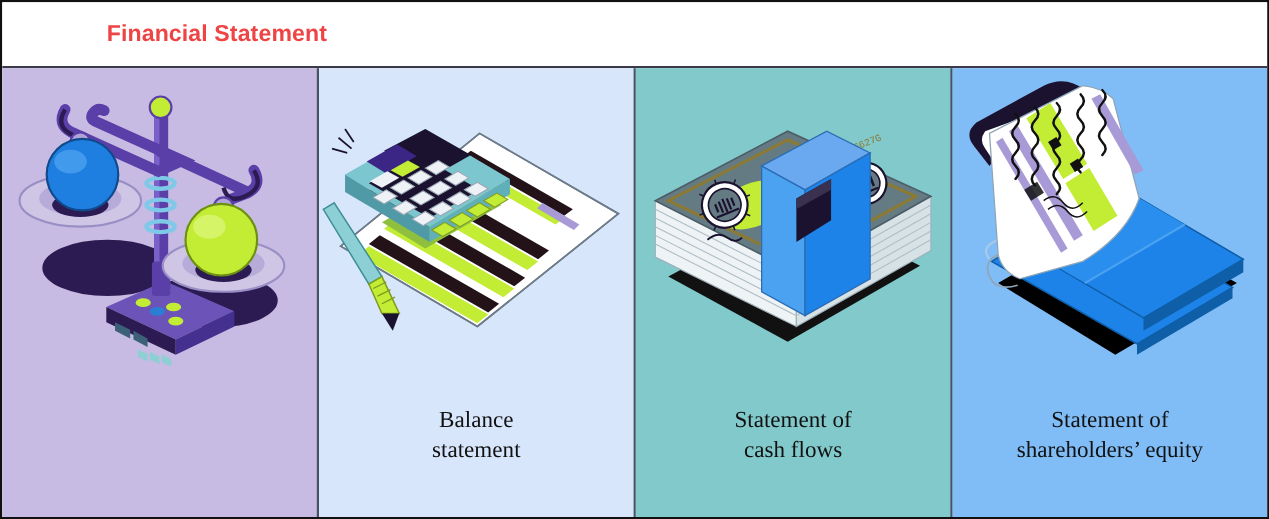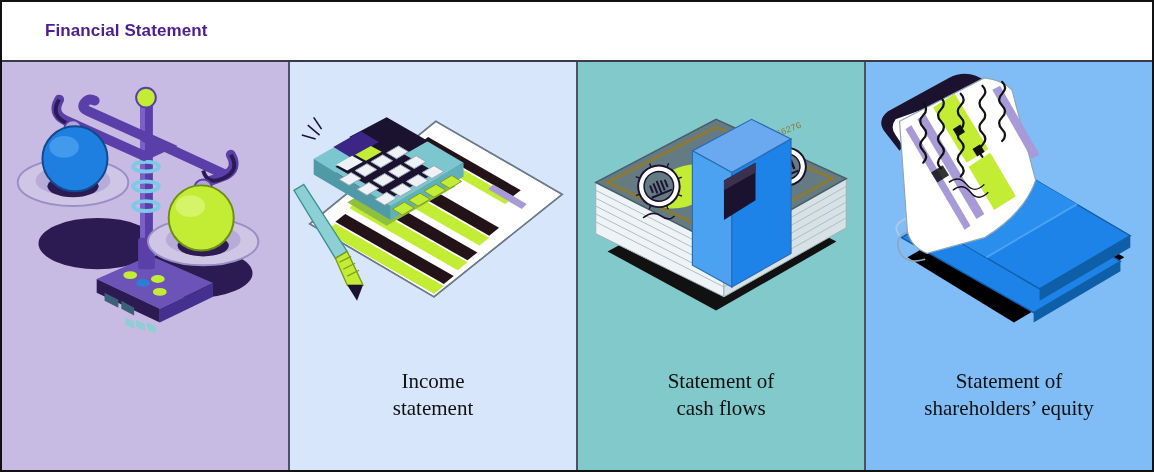--- a/index.html
+++ b/index.html
@@ -17,24 +17,24 @@
   
   .header{
     position:absolute;left:0;top:0;
     width:100%;height:60px;
     box-sizing:border-box;
     background:#ffffff;
     border-bottom:2px solid #3a3a4a;
     display:flex;align-items:center;
   }
   .header-title{
-    margin-left:43px;
-    font-size:17px;
+    margin-left:95px;
+    font-size:21px;
     font-weight:bold;
-    color:#4c1d95;
+    color:#ef4444;
     letter-spacing:.1px;
     font-family:"Liberation Sans",sans-serif;
   }
 
   
   .panels{
     position:absolute;left:0;top:60px;
     width:100%;height:410px;
     display:flex;
   }
@@ -211,21 +211,21 @@
             <path d="M46 197 L58 190 L74 224 L58 224 Z" fill="#c3ec34" stroke="#7f9b1e" stroke-width="1.4"></path>
             <path d="M58 224 L74 224 L68 240 Z" fill="#1b1230"></path>
             <g stroke="#7f9b1e" stroke-width="1.2">
               <path d="M50 201 L62 195"></path>
                 <path d="M54 208 L66 202"></path>
                 <path d="M58 215 L70 209"></path>
             </g>
           </g>
         </svg>
       </div>
-      <div class="panel-label">Income
+      <div class="panel-label">Balance
 statement</div>
     </div>
 
     <div class="panel" style="background:#82c9cb;">
       <div class="art">
         <svg viewBox="0 0 290 300" preserveAspectRatio="xMidYMid meet">
 
           <path d="M30 190 L140 250 L262 180 L152 124 Z" fill="#111111"></path>
 
           <path d="M18 120 L18 172 L148 236 L148 186 Z" fill="#eef3f5" stroke="#9fb0b8" stroke-width="1"></path>

